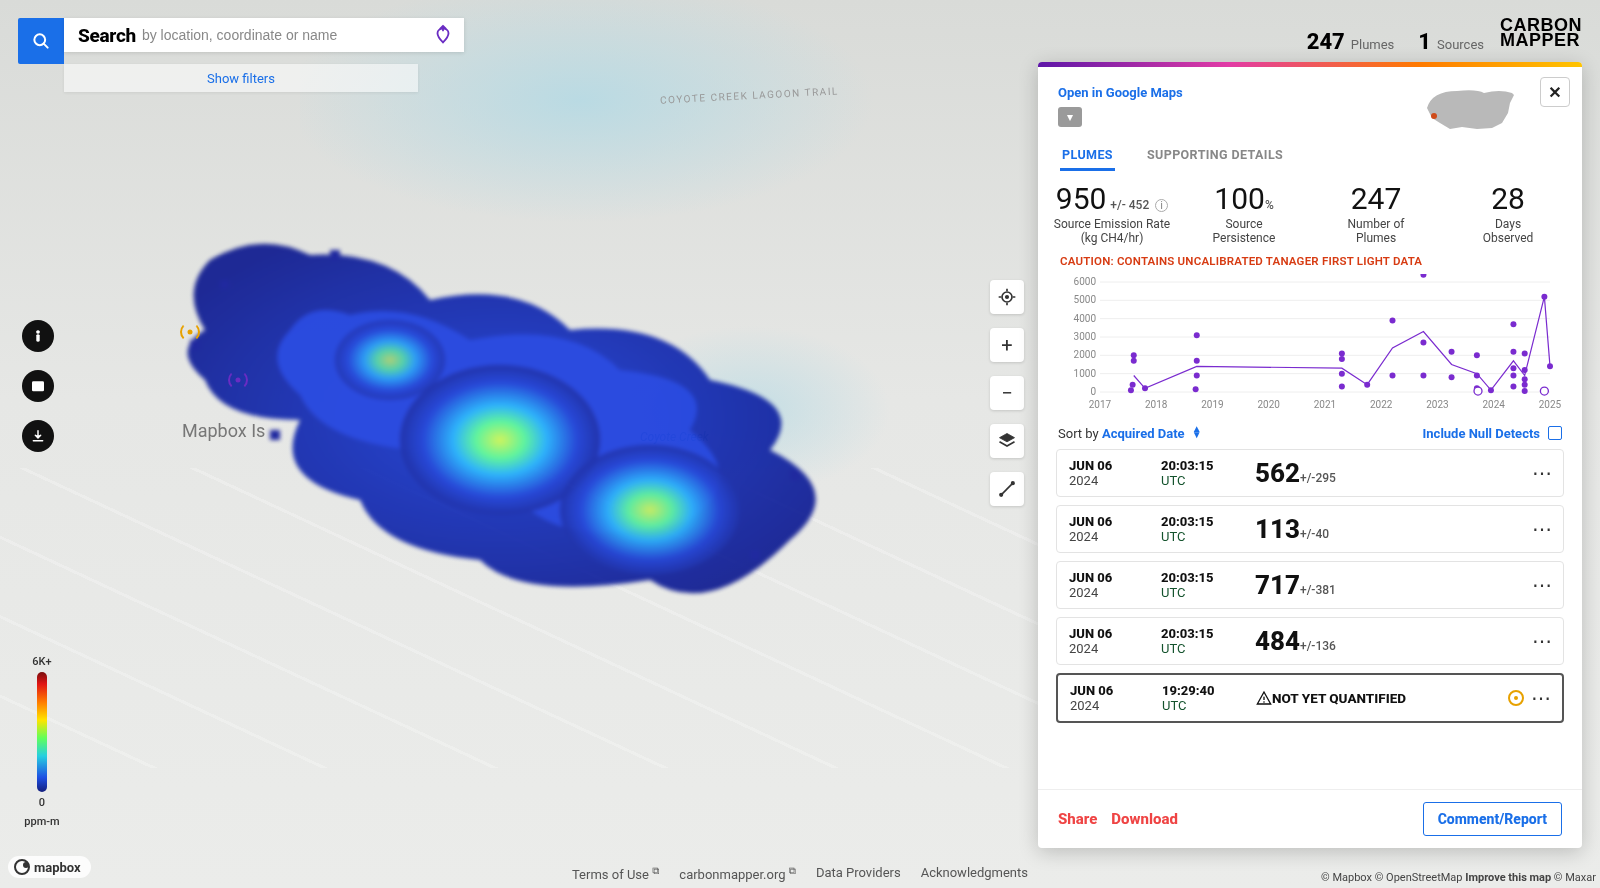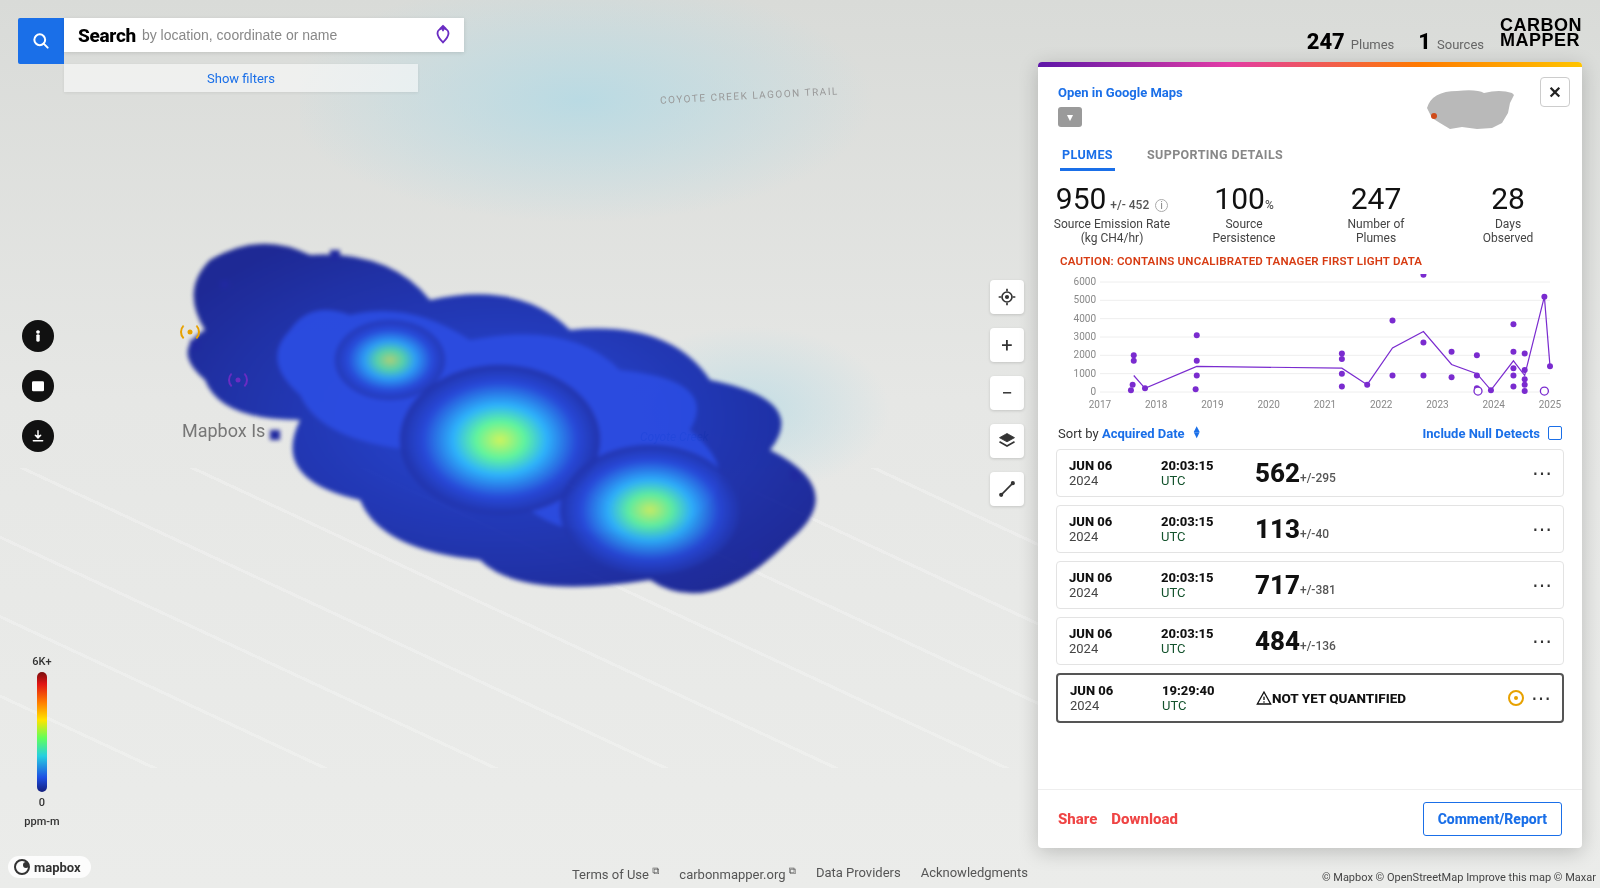--- a/index.html
+++ b/index.html
@@ -55,21 +55,21 @@
 .legend .top,.legend .bot,.legend .unit{ font-weight:500;}
 
 
 .mapbox-logo { position:absolute; left:8px; bottom:10px; background:rgba(255,255,255,.85); padding:3px 10px 3px 6px; border-radius:14px; font-size:13px; color:#333; display:flex; align-items:center; gap:4px; font-weight:700;margin-top:7px;}
 .mapbox-logo .ring{ width:16px; height:16px; border:2px solid #333; border-radius:50%; display:inline-block; position:relative;}
 .mapbox-logo .ring:after{content:""; position:absolute; width:6px; height:6px; border-radius:50%; background:#333; top:1px; right:-1px;}
 .bottom-links { position:absolute; bottom:6px; left:50%; transform:translateX(-50%); display:flex; gap:20px; font-size:13px; color:#555;}
 .bottom-links a { color:#555; text-decoration:none; cursor:pointer;}
 .ext-ic { font-size:10px; vertical-align:super;}
 .attrib { position:absolute; right:4px; bottom:4px; font-size:11px; color:#444; }
-.attrib .imp{ font-weight:400; }
+.attrib .imp{ font-weight:700; }
 
 
 .panel { position:absolute; top:62px; right:18px; bottom:40px; width:544px; background:#fff; box-shadow:0 4px 20px rgba(0,0,0,.2); border-radius:4px; display:flex; flex-direction:column; overflow:hidden;}
 .panel-grad { height:5px; background:linear-gradient(90deg,#5e17a8 0%, #e23ba6 35%, #ff7a00 70%, #ffc400 100%);}
 .panel-header { padding:14px 20px 8px 20px; position:relative; }
 .panel-title { font-size:27px; font-weight:800; color:#111; line-height:1.05; max-width:300px; }
 .title-ic { display:inline-block; width:18px; height:18px; vertical-align:middle; margin-left:2px;}
 .open-link { font-size:13px; color:#1a6fe8; font-weight:700; cursor:pointer; display:inline-block; margin-top:4px;}
 .close-btn { position:absolute; top:10px; right:12px; width:30px; height:30px; background:#fff; border:1px solid #ccc; border-radius:4px; display:flex; align-items:center; justify-content:center; cursor:pointer; font-size:16px; color:#222; font-weight:700;}
 .mini-map { position:absolute; top:16px; right:60px; width:100px; height:55px; }

